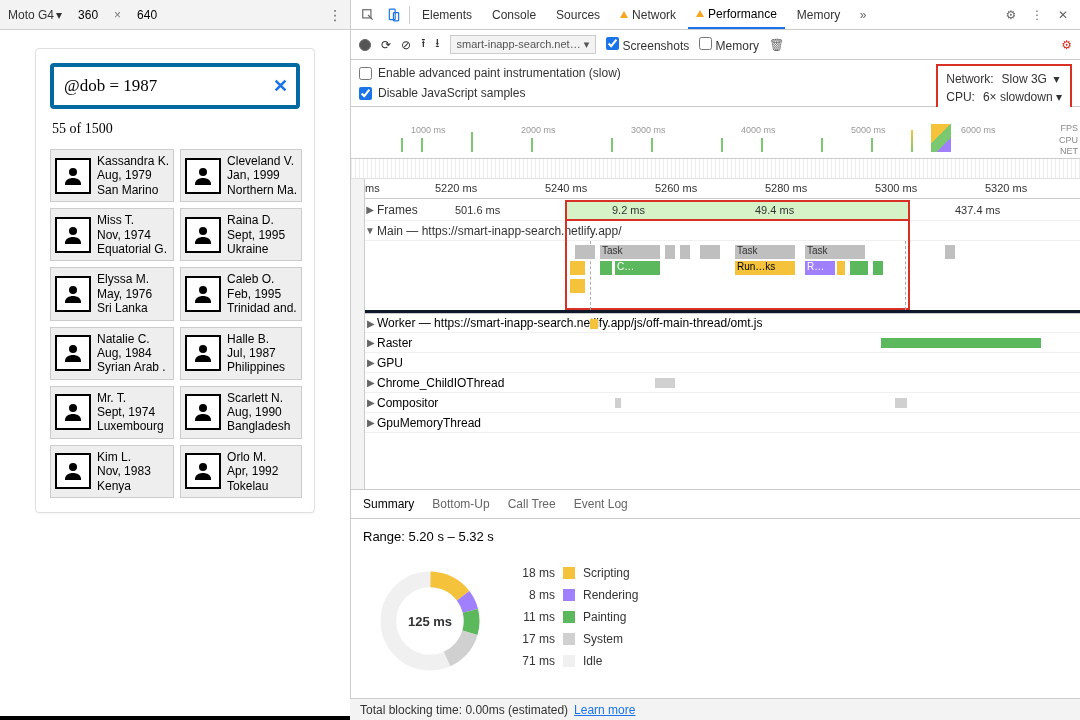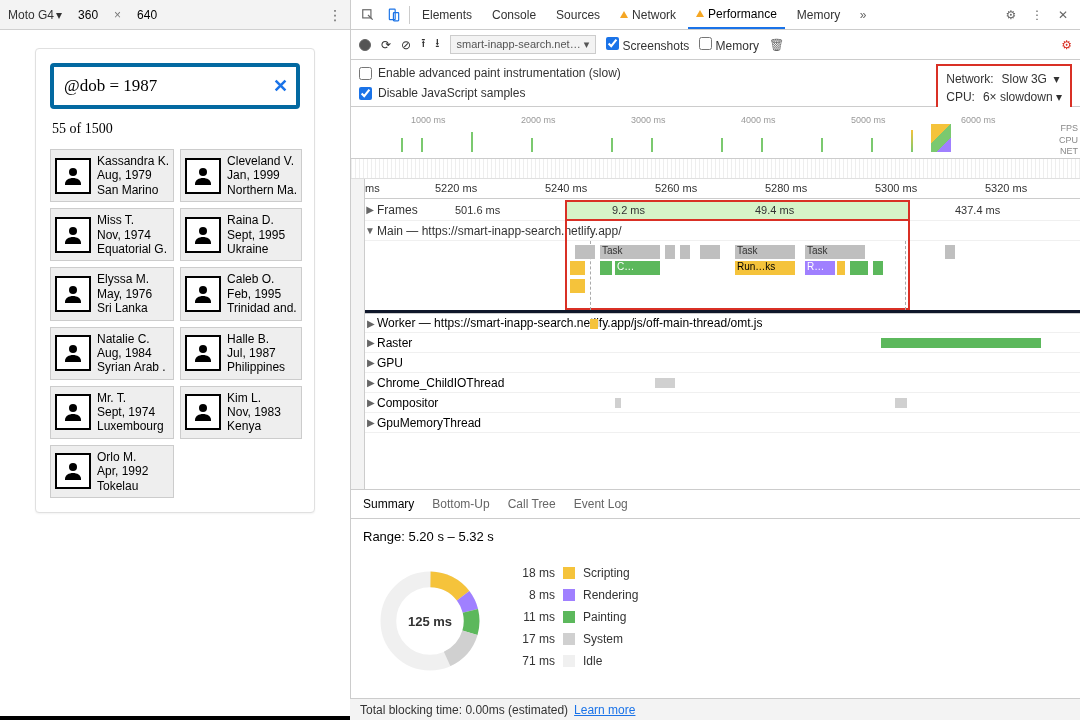--- a/index.html
+++ b/index.html
@@ -43,21 +43,21 @@
 .perf-toolbar .spacer { flex: 1; }
 .perf-toolbar .trash { color: #666; }
 .perf-toolbar .gear { color: #d93025; }
 
 .perf-options { position: relative; padding: 6px 8px; font-size: 12px; color: #333; display: flex; flex-direction: column; gap: 6px; border-bottom: 1px solid #ccc; }
 .perf-options label { display: flex; align-items: center; gap: 6px; }
 .throttle-box { position: absolute; right: 8px; top: 4px; border: 2px solid #d93025; padding: 4px 8px; background: #fff; }
 .throttle-box .row { display: flex; gap: 8px; font-size: 12px; align-items: center; padding: 2px 0; }
 
 .overview { height: 52px; border-bottom: 1px solid #ccc; position: relative; background: #fff; font-size: 9px; color: #999; }
-.overview .tick { position: absolute; top: 8px; }
+.overview .tick { position: absolute; top: 18px; }
 .overview .labels { position: absolute; right: 2px; top: 16px; font-size: 9px; color: #888; line-height: 1.3; text-align: right; }
 .overview .spark { position: absolute; bottom: 6px; height: 14px; width: 2px; background: #7bc96f; }
 
 .grid-row { height: 20px; border-bottom: 1px solid #e0e0e0; background: repeating-linear-gradient(90deg,#eee 0 1px,transparent 1px 4px); }
 
 .ruler { height: 20px; position: relative; font-size: 11px; color: #333; border-bottom: 1px solid #ccc; }
 .ruler span { position: absolute; top: 3px; }
 .track-row { display: flex; align-items: center; height: 20px; font-size: 12px; color: #333; border-bottom: 1px solid #f0f0f0; position: relative; }
 .track-row .tri { width: 10px; text-align: center; color: #666; font-size: 10px; }
 .track-row .label { padding-left: 2px; }
@@ -224,20 +224,33 @@
               <div class="avatar">
                 <svg viewBox="0 0 24 24" fill="#000">
                   <circle cx="12" cy="8" r="4"></circle>
                   <path d="M4 20c0-4 4-6 8-6s8 2 8 6v1H4z"></path>
                 </svg>
               </div>
               <div class="info">
                 <div>Mr. T.</div>
                 <div>Sept, 1974</div>
                 <div>Luxembourg</div>
+              </div>
+            </div>
+            <div class="person-card">
+              <div class="avatar">
+                <svg viewBox="0 0 24 24" fill="#000">
+                  <circle cx="12" cy="8" r="4"></circle>
+                  <path d="M4 20c0-4 4-6 8-6s8 2 8 6v1H4z"></path>
+                </svg>
+              </div>
+              <div class="info">
+                <div>Scarlett N.</div>
+                <div>Aug, 1990</div>
+                <div>Bangladesh</div>
               </div>
             </div>
             <div class="person-card">
               <div class="avatar">
                 <svg viewBox="0 0 24 24" fill="#000">
                   <circle cx="12" cy="8" r="4"></circle>
                   <path d="M4 20c0-4 4-6 8-6s8 2 8 6v1H4z"></path>
                 </svg>
               </div>
               <div class="info">

